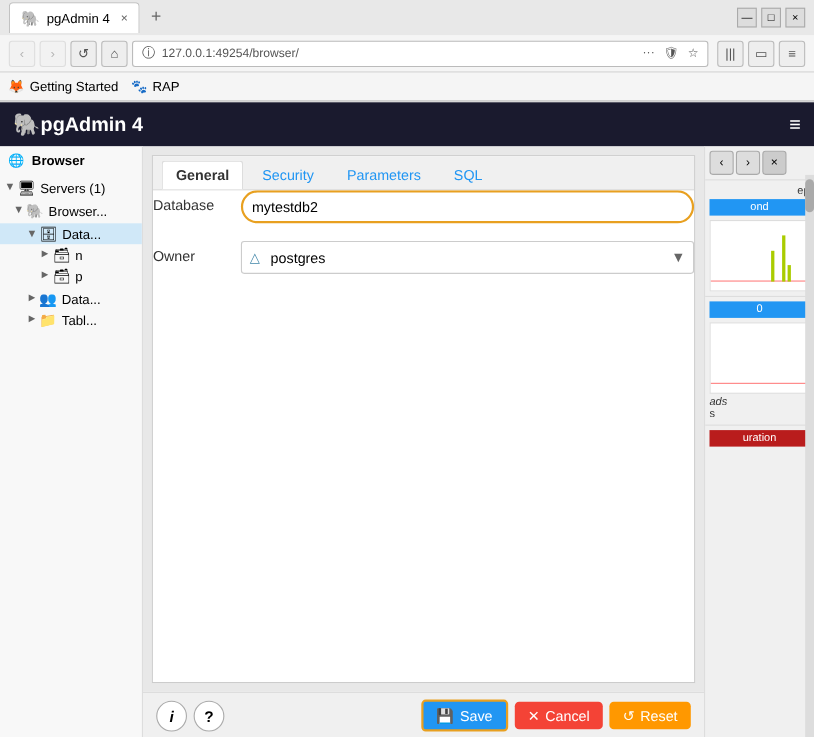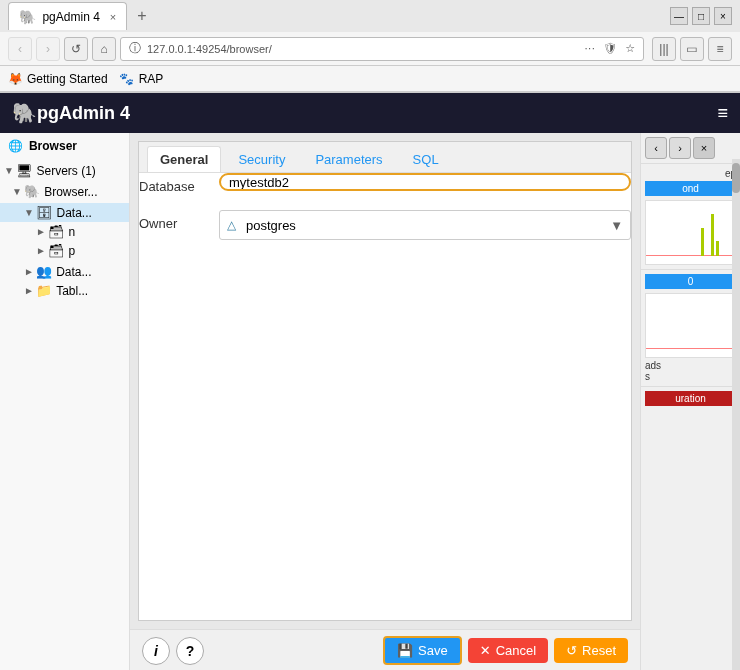--- a/index.html
+++ b/index.html
@@ -284,21 +284,21 @@
       color: #333;
       padding-top: 6px;
     }
 
     .form-control {
       flex: 1;
     }
 
     .form-input {
       width: 100%;
-      height: 18px;
+      height: 30px;
       border: 1px solid #ccc;
       border-radius: 3px;
       padding: 0 8px;
       font-size: 13px;
       outline: none;
     }
 
     .form-input.highlighted {
       border: 2px solid #e8a020;
       border-radius: 16px;
@@ -670,21 +670,21 @@
           <div style="position:absolute;bottom:8px;left:65px;width:3px;height:42px;background:#aacc00;"></div>
           <div style="position:absolute;bottom:8px;left:70px;width:3px;height:15px;background:#aacc00;"></div>
         </div>
       </div>
 
       <div style="padding:4px;border-bottom:1px solid #ddd;">
         <div style="font-size:10px;color:#fff;background:#2196F3;text-align:center;padding:2px;margin-bottom:4px;">0</div>
         <div style="background:#fff;height:65px;border:1px solid #ddd;position:relative;overflow:hidden;">
           <div style="position:absolute;bottom:8px;left:0;right:0;height:1px;background:#f00;opacity:0.5;"></div>
         </div>
-        <div style="font-size:10px;color:#333;margin-top:2px;">ads</div>
+        <div style="font-size:10px;color:#333;margin-top:2px;font-style:italic;">ads</div>
         <div style="font-size:10px;color:#333;">s</div>
       </div>
 
       <div style="padding:4px;">
         <div style="font-size:10px;color:#fff;background:#b91c1c;text-align:center;padding:2px;">uration</div>
       </div>
 
       <div class="scrollbar-right">
         <div class="scrollbar-thumb"></div>
       </div>

